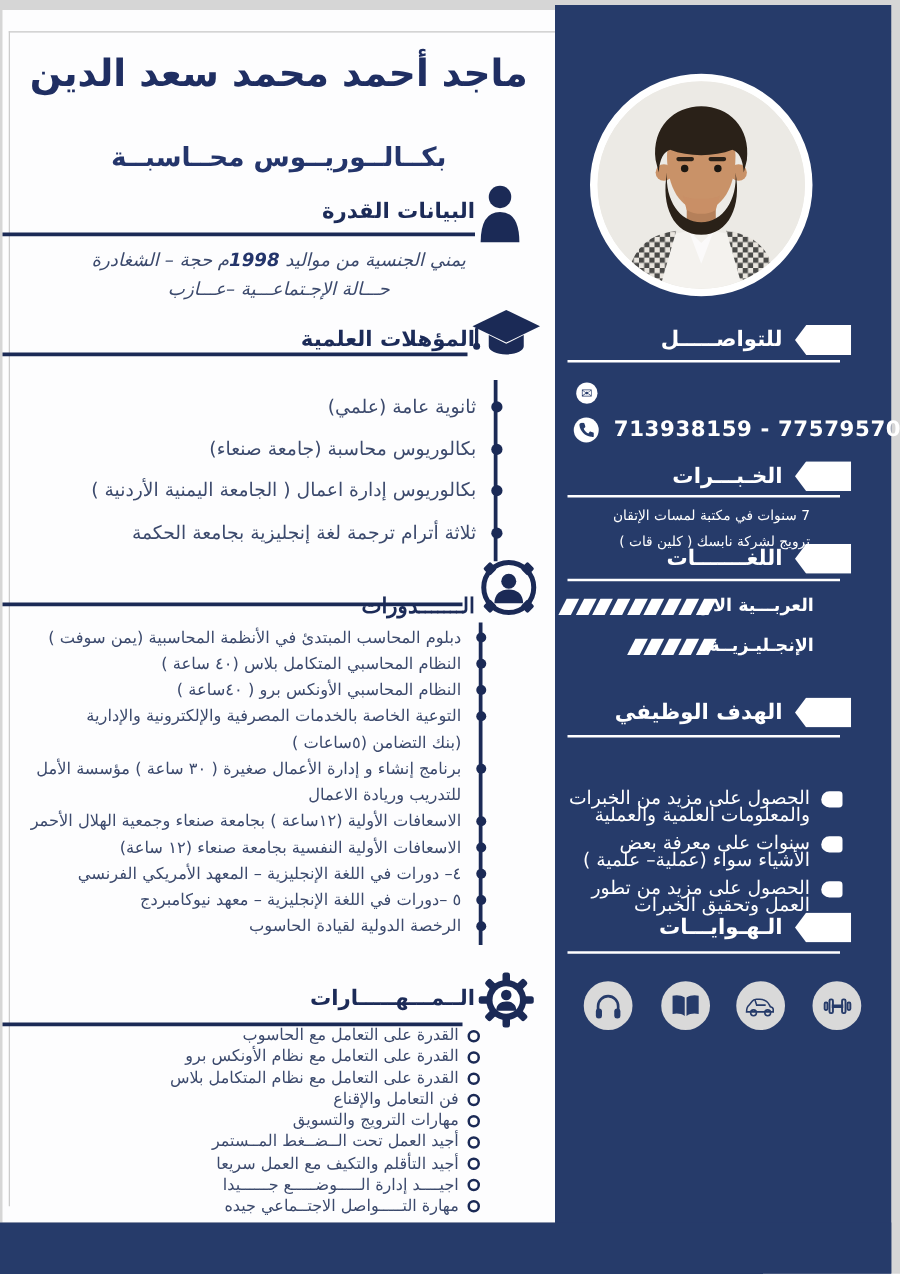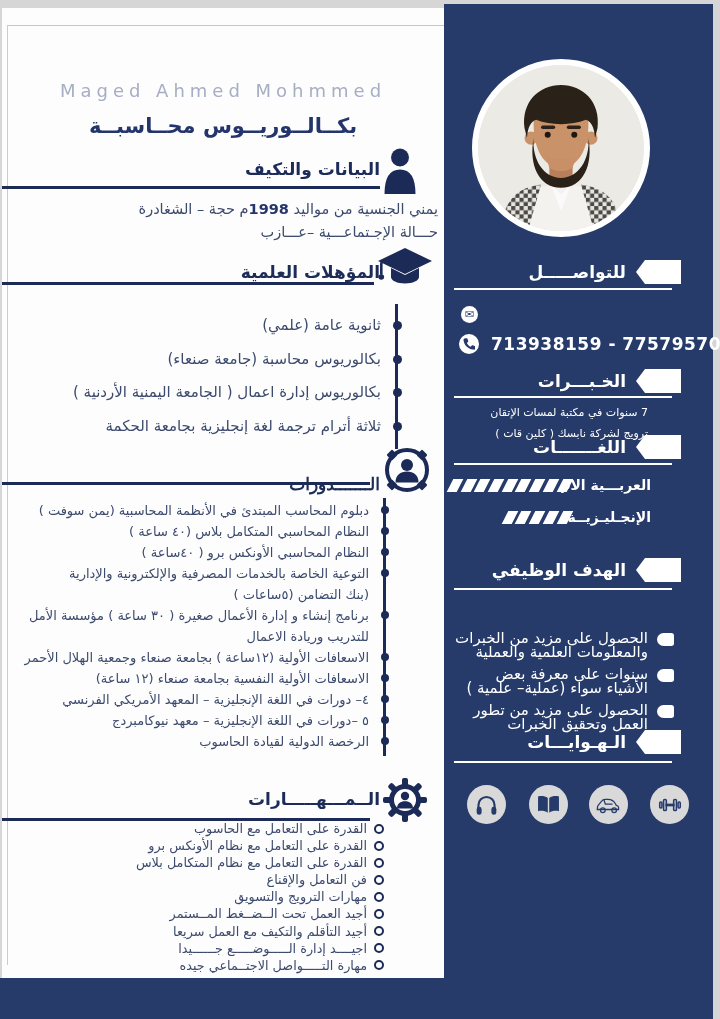--- a/index.html
+++ b/index.html
@@ -15,21 +15,21 @@
   .main{position:absolute;left:2px;top:8px;width:442px;height:970px;direction:rtl;}
   .name{position:absolute;top:32px;left:0;width:100%;text-align:center;font-size:30px;line-height:40px;font-weight:bold;color:#1f2e62;}
   .name-en{position:absolute;top:70px;left:0;width:100%;text-align:center;direction:ltr;font-size:18px;line-height:26px;letter-spacing:5px;color:#a6aec3;}
   .degree{position:absolute;top:104px;left:0;width:100%;text-align:center;font-size:21px;line-height:28px;font-weight:bold;color:#24356b;}
 
   .lsec-title{position:absolute;font-size:17px;line-height:26px;font-weight:bold;color:#1c2b58;}
   .lsec-line{position:absolute;left:0;height:3px;background:#1b2a56;}
   .licon{position:absolute;}
 
   .p-title{top:148px;right:64px;}   .p-icon{top:140px;right:26px;}   .p-line{top:178px;width:378px;}
-  .p-text{position:absolute;top:190px;left:6px;right:6px;font-size:14.5px;line-height:23px;color:#3c4a6d;}
+  .p-text{position:absolute;top:190px;left:6px;right:6px;text-align:center;font-size:14.5px;line-height:23px;color:#3c4a6d;font-style:italic;}
   .p-text b{color:#24356b;}
 
   .q-title{top:251px;right:64px;}   .q-icon{top:238px;right:12px;}   .q-line{top:274px;width:372px;}
   .qual-list{position:absolute;top:296px;right:46px;left:12px;list-style:none;margin:0;
              border-left:none;border-right:3px solid #1b2a56;padding:5px 14px 6px 0;}
   .qual-list li{position:relative;font-size:15px;line-height:33.5px;color:#3c4a6d;}
   .qual-list li::before{content:"";position:absolute;right:-21px;top:12px;width:9px;height:9px;border-radius:50%;background:#1b2a56;}
 
   .c-title{top:464px;right:64px;font-family:Liberation Serif, serif;}   .c-icon{top:437px;right:12px;}   .c-line{top:474px;width:368px;}
   .course-list{position:absolute;top:478px;right:46px;left:8px;list-style:none;margin:12px;
@@ -89,24 +89,24 @@
 <div class="page">
 
   <div class="sheet"></div>
   <div class="frame-h"></div>
   <div class="frame-v"></div>
   <div class="navy-side"></div>
   <div class="navy-bottom"></div>
 
   <div class="main">
 
-    <div class="name-en">Maged Ahmed Mohmmed</div>
+    <div class="name">ماجد أحمد محمد سعد الدين</div>
     <div class="degree">بكــالــوريــوس محــاسبــة</div>
 
-    <div class="lsec-title p-title">البيانات والتكيف</div>
+    <div class="lsec-title p-title">البيانات القدرة</div>
     <span class="licon p-icon">
       <svg width="36" height="46" viewBox="0 0 36 46">
           <g fill="#1b2a56">
         <circle cx="18" cy="9.5" r="9"></circle>
         <path d="M2.5 46 Q2.5 21.5 18 21.5 Q33.5 21.5 33.5 46 Z"></path>
       </g>
         </svg>
     </span>
     <div class="lsec-line p-line"></div>
     <div class="p-text">

